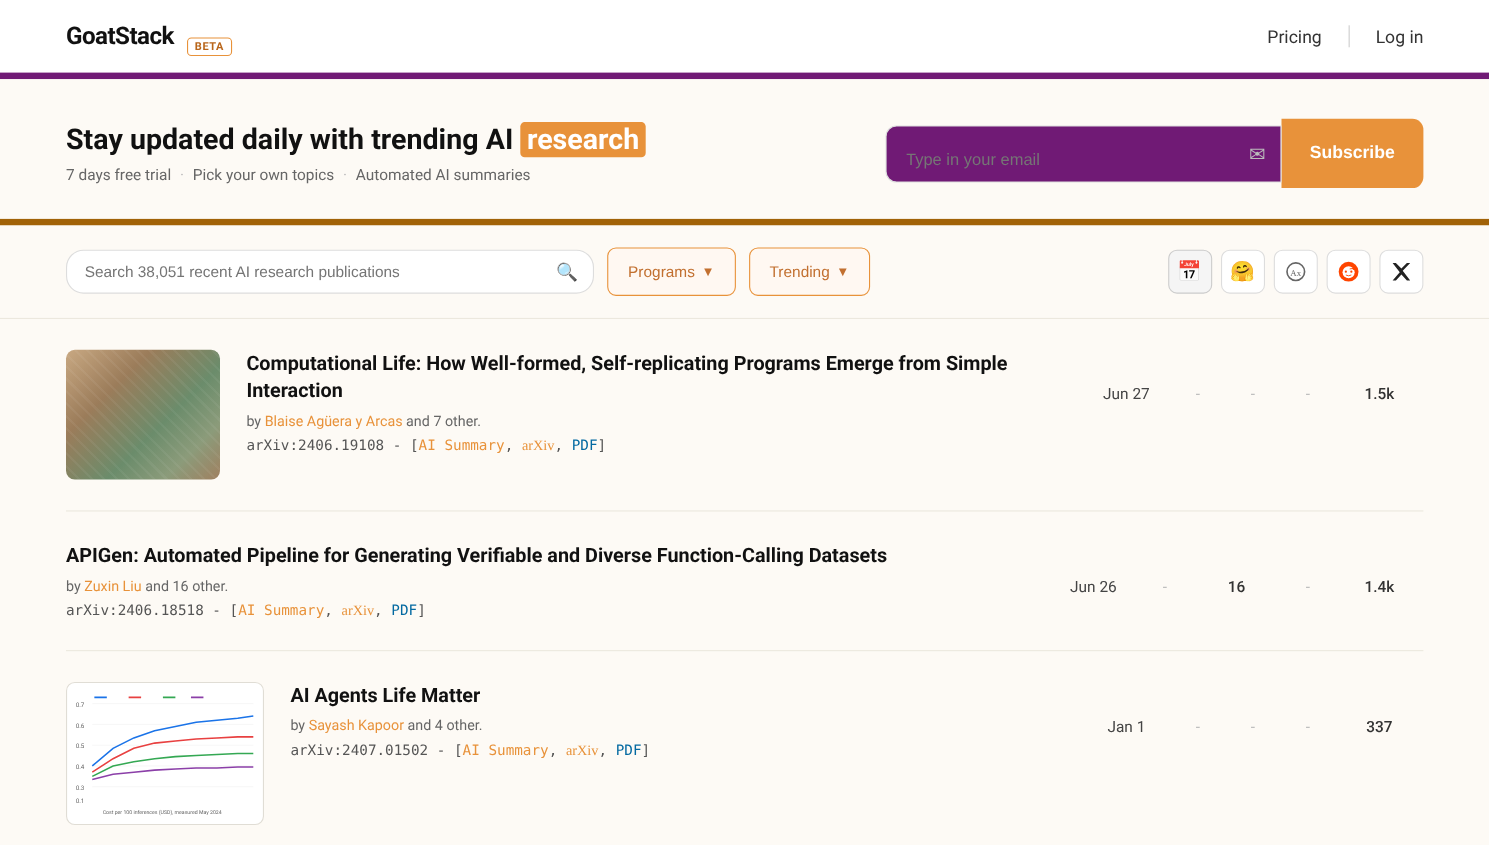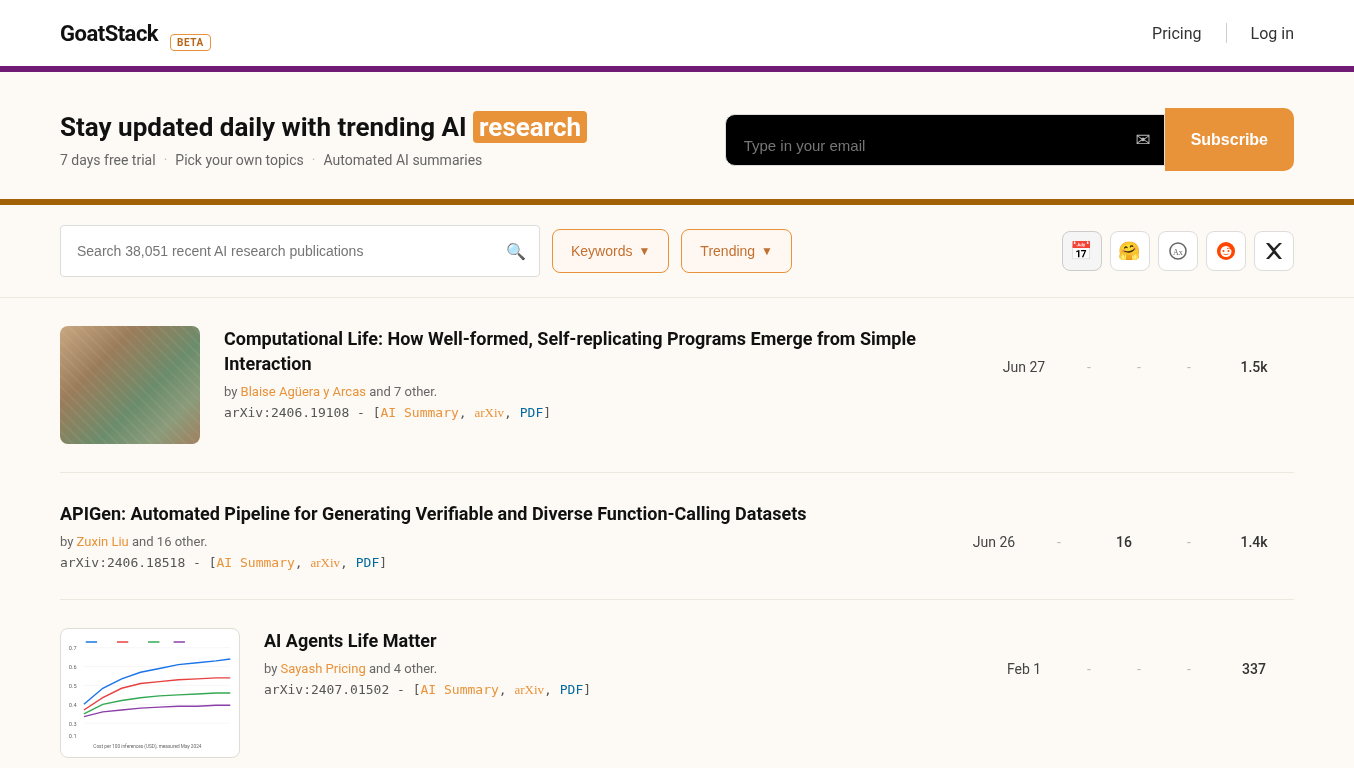--- a/index.html
+++ b/index.html
@@ -94,28 +94,28 @@
       display: flex;
       align-items: center;
       gap: 0;
     }
     .email-input-wrapper {
       position: relative;
       display: flex;
       align-items: center;
     }
     .email-input {
-      width: 440px;
+      width: 360px;
       height: 52px;
       border: 1.5px solid #ddd;
       border-radius: 10px 0 0 10px;
       padding: 12px 44px 0 18px;
       font-size: 15px;
       color: #999;
-      background: #000000;
+      background: #701a75;
       outline: none;
     }
     .email-icon {
       position: absolute;
       right: 14px;
       color: #bbb;
       font-size: 18px;
     }
     .subscribe-btn {
       height: 63px;
@@ -138,23 +138,23 @@
       gap: 12px;
       background: #fdfaf5;
       border-bottom: 1px solid #ece8de;
     }
     .search-wrapper {
       position: relative;
       flex: 0 0 480px;
     }
     .search-input {
       width: 100%;
-      height: 52px;
+      height: 40px;
       border: 1.5px solid #ddd;
-      border-radius: 4px;
+      border-radius: 16px;
       padding: 0 44px 0 16px;
       font-size: 14px;
       color: #999;
       background: #fff;
       outline: none;
     }
     .search-icon {
       position: absolute;
       right: 14px;
       top: 50%;
@@ -341,21 +341,21 @@
     <button class="subscribe-btn">Subscribe</button>
   </div>
 </section>
 
 <div class="filter-bar">
   <div class="search-wrapper">
     <input class="search-input" type="text" placeholder="Search 38,051 recent AI research publications" style="">
     <span class="search-icon">🔍</span>
   </div>
   <button class="filter-btn">
-    <span>Keywords</span>
+    <span>Programs</span>
     <span class="chevron">▼</span>
   </button>
   <button class="filter-btn">
     <span>Trending</span>
     <span class="chevron">▼</span>
   </button>
   <div class="source-icons">
     <button class="source-icon-btn active" title="Calendar">📅</button>
     <button class="source-icon-btn" title="HuggingFace">🤗</button>
     <button class="source-icon-btn" title="ArXiv">
@@ -458,28 +458,28 @@
         <polyline points="20,85 40,80 60,78 80,76 100,75 120,74 140,74 160,73 175,73" fill="none" stroke="#8b3fa8" stroke-width="1.5"></polyline>
 
         <text x="30" y="118" font-size="5" fill="#666">Cost per 100 inferences (USD), measured May 2024</text>
       </svg>
     </div>
     <div class="paper-info">
       <div class="paper-title">
         <a>AI Agents Life Matter</a>
       </div>
       <div class="paper-authors">
-        by <a>Sayash Pricing</a> and 4 other.
+        by <a>Sayash Kapoor</a> and 4 other.
       </div>
       <div class="paper-links">
         arXiv:2407.01502 - [<a class="ai-link">AI Summary</a>, <a class="arxiv-link">arXiv</a>, <a class="pdf-link">PDF</a>]
       </div>
     </div>
     <div class="paper-stats">
-      <div class="stat-cell date">Feb 1</div>
+      <div class="stat-cell date">Jan 1</div>
       <div class="stat-cell dash">-</div>
       <div class="stat-cell dash">-</div>
       <div class="stat-cell dash">-</div>
       <div class="stat-cell count">337</div>
     </div>
   </div>
 
 </div>
 
 </body></html>

